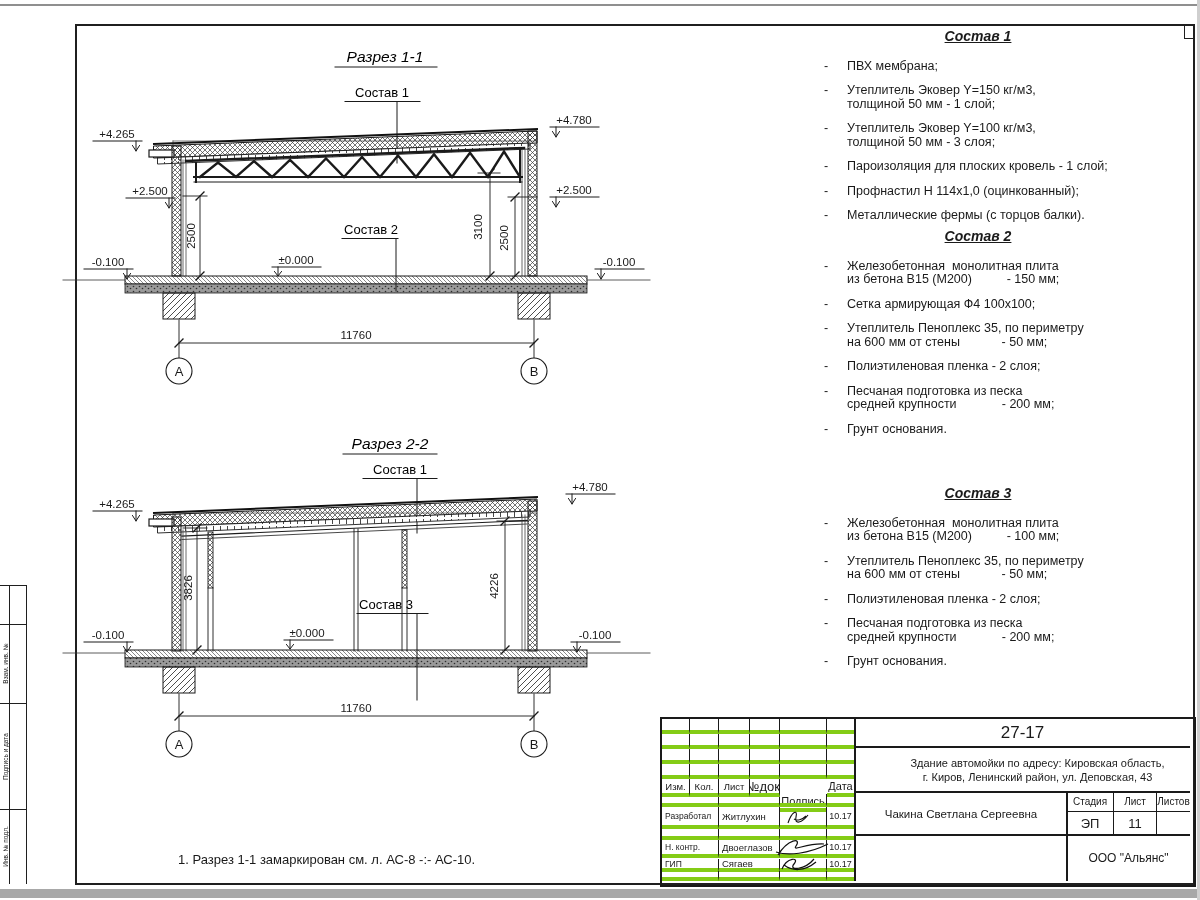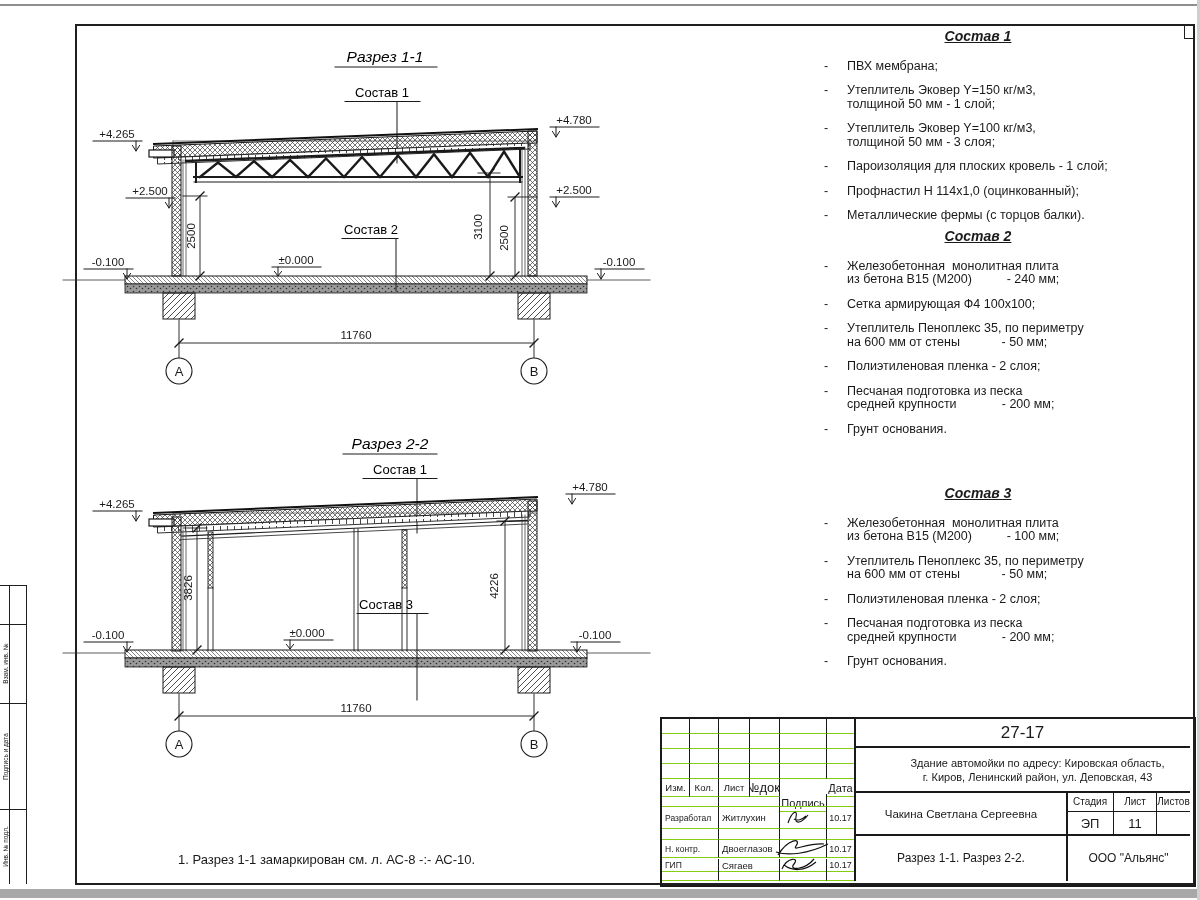--- a/index.html
+++ b/index.html
@@ -29,21 +29,21 @@
   .comp-item{display:flex;margin:0 0 11px 0;}
   .comp-item .dash{width:23px;padding-left:24px;flex:none;}
   .comp-text{white-space:pre;}
   .comp-text .l2{display:block;}
   
   .notes{left:178px;top:815px;font-size:13px;line-height:18px;white-space:pre;}
   
   .tb{left:660px;top:717px;width:532px;height:166px;border:2px solid #1a1a1a;font-size:10px;}
   .tb *{box-sizing:border-box;}
   .tb-row{display:flex;position:absolute;left:0;}
-  .tb-c{border-right:1px solid #1a1a1a;border-bottom:1px solid #84cc16;display:flex;
+  .tb-c{border-right:1px solid #1a1a1a;border-bottom:4px solid #84cc16;display:flex;
         align-items:center;justify-content:center;overflow:hidden;flex:none;}
   .tb-cell{position:absolute;display:flex;align-items:center;justify-content:center;
            text-align:center;overflow:hidden;}
   .tline{position:absolute;background:#1a1a1a;}
   .lft{justify-content:flex-start;padding-left:3px;}
 </style>
 </head>
 <body>
 
 <div class="abs edge-top"></div>
@@ -316,21 +316,21 @@
     <div class="comp-item">
         <span class="dash">-</span>
         <span class="comp-text"><span>Металлические фермы (с торцов балки).</span><span class="l2"></span></span>
       </div>
   </div>
 
   <div class="comp-block" style="top:205px;">
     <div class="comp-title">Состав 2</div>
     <div class="comp-item">
         <span class="dash">-</span>
-        <span class="comp-text"><span>Железобетонная  монолитная плита</span><span class="l2">из бетона В15 (М200)          - 240 мм;</span></span>
+        <span class="comp-text"><span>Железобетонная  монолитная плита</span><span class="l2">из бетона В15 (М200)          - 150 мм;</span></span>
       </div>
     <div class="comp-item">
         <span class="dash">-</span>
         <span class="comp-text"><span>Сетка армирующая Ф4 100х100;</span><span class="l2"></span></span>
       </div>
     <div class="comp-item">
         <span class="dash">-</span>
         <span class="comp-text"><span>Утеплитель Пеноплекс 35, по периметру</span><span class="l2">на 600 мм от стены            - 50 мм;</span></span>
       </div>
     <div class="comp-item">
@@ -471,21 +471,20 @@
   <div class="tb-cell" style="left:193px;top:0;width:335px;height:28px;font-size:17px;">27-17</div>
   <div class="tb-cell" style="left:208px;top:28px;width:335px;height:45px;font-size:11px;white-space:pre-line;line-height:14px;">Здание автомойки по адресу: Кировская область,
 г. Киров, Ленинский район, ул. Деповская, 43</div>
   <div class="tb-cell" style="left:193px;top:73px;width:212px;height:43px;font-size:11.5px;">Чакина Светлана Сергеевна</div>
   <div class="tb-cell" style="left:405px;top:73px;width:47px;height:20px;font-size:10px;border-right:1px solid #1a1a1a;border-bottom:1px solid #1a1a1a;box-sizing:border-box;">Стадия</div>
   <div class="tb-cell" style="left:452px;top:73px;width:43px;height:20px;font-size:10px;border-right:1px solid #1a1a1a;border-bottom:1px solid #1a1a1a;box-sizing:border-box;">Лист</div>
   <div class="tb-cell" style="left:495px;top:73px;width:33px;height:20px;font-size:10px;border-bottom:1px solid #1a1a1a;box-sizing:border-box;">Листов</div>
   <div class="tb-cell" style="left:405px;top:93px;width:47px;height:23px;font-size:13px;border-right:1px solid #1a1a1a;box-sizing:border-box;">ЭП</div>
   <div class="tb-cell" style="left:452px;top:93px;width:43px;height:23px;font-size:13px;border-right:1px solid #1a1a1a;box-sizing:border-box;">11</div>
   <div class="tb-cell" style="left:495px;top:93px;width:33px;height:23px;font-size:13px;"></div>
-  <div class="tb-cell" style="left:193px;top:116px;width:212px;height:46px;font-size:12px;">Разрез 1-1. Разрез 2-2.</div>
   <div class="tb-cell" style="left:405px;top:116px;width:123px;height:46px;font-size:12px;">ООО "Альянс"</div>
 
   <div class="tline" style="left:192px;top:0;width:2px;height:162px;"></div>
   <div class="tline" style="left:193px;top:27px;width:335px;height:2px;"></div>
   <div class="tline" style="left:193px;top:72px;width:335px;height:2px;"></div>
   <div class="tline" style="left:193px;top:115px;width:335px;height:2px;"></div>
   <div class="tline" style="left:404px;top:73px;width:2px;height:89px;"></div>
 </div>
 
 </body></html>

